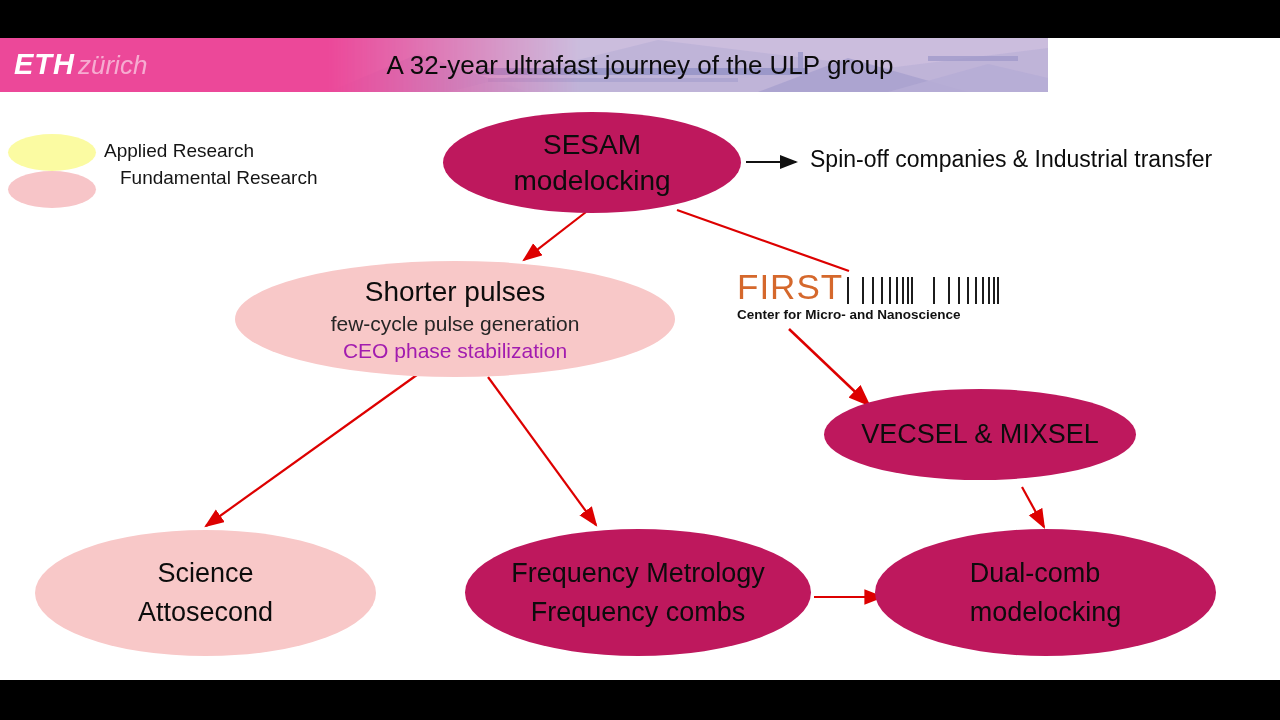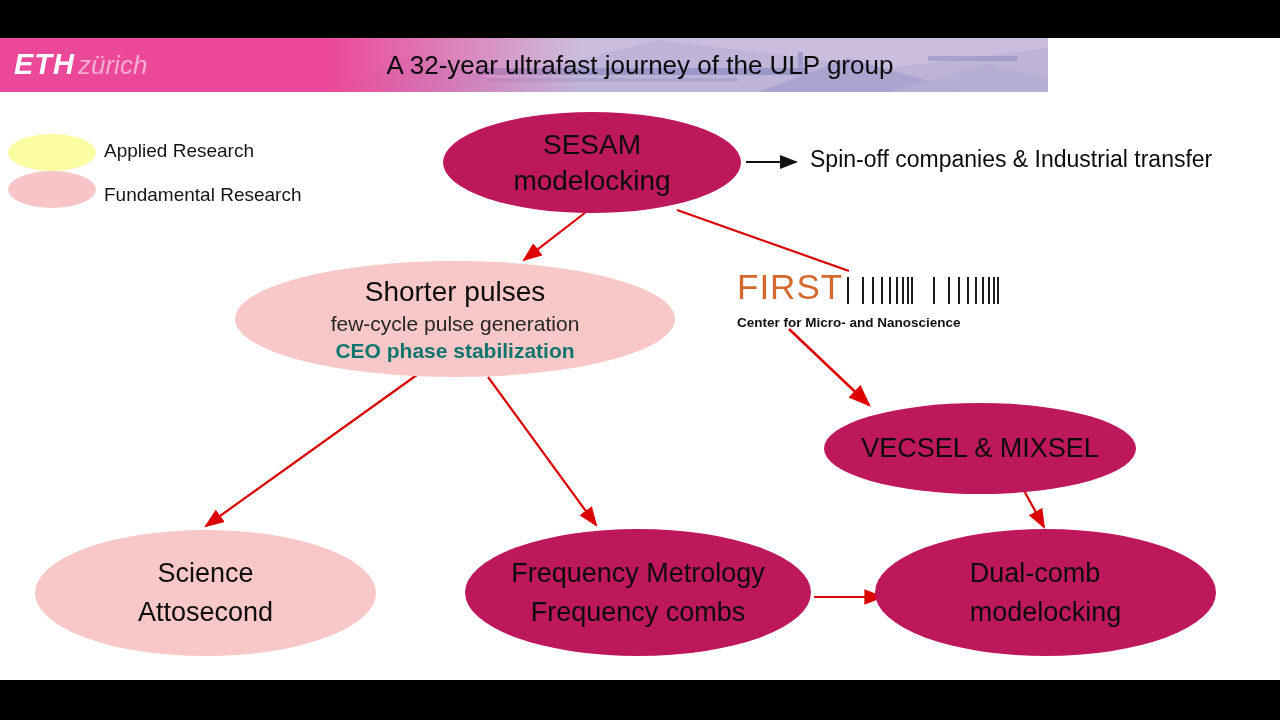--- a/index.html
+++ b/index.html
@@ -21,46 +21,46 @@
   #eth-logo .zurich{font-size:26px;color:rgba(255,255,255,0.55);margin-left:3px;}
   #page-title{position:absolute;left:0;top:8px;width:1280px;text-align:center;
     font-size:26px;color:#0b0b0b;line-height:38px;}
 
   
   .legend-swatch{position:absolute;border-radius:50%;width:88px;height:37px;}
   #legend-swatch-applied{left:8px;top:134px;background:#fbfba2;}
   #legend-swatch-fundamental{left:8px;top:171px;background:#f7c5c8;}
   .legend-label{position:absolute;left:104px;font-size:19px;color:#151515;}
   #legend-label-applied{top:140px;}
-  #legend-label-fundamental{top:184px;}
+  #legend-label-fundamental{top:167px;margin-left:16px;}
 
   
   .node{position:absolute;border-radius:50%;display:flex;flex-direction:column;
     justify-content:center;align-items:center;text-align:center;}
   .node.applied{background:#be185d;}
   .node.fundamental{background:#f8c8c8;}
   .nl-main{font-size:28px;line-height:36px;color:#0c0c0c;}
   .nl-med{font-size:27px;line-height:39px;color:#0c0c0c;}
   .nl-sub{font-size:21px;line-height:27px;color:#262626;}
-  .nl-red{font-size:21px;line-height:28px;font-weight:bold;color:#0f766e;}
+  .nl-red{font-size:21px;line-height:28px;font-weight:normal;color:#a21caf;}
   #node-sesam{left:443px;top:112px;width:298px;height:101px;}
   #node-shorter{left:235px;top:261px;width:440px;height:116px;}
-  #node-vecsel{left:824px;top:403px;width:312px;height:91px;}
+  #node-vecsel{left:824px;top:389px;width:312px;height:91px;}
   #node-attosecond{left:35px;top:530px;width:341px;height:126px;}
   #node-frequency{left:465px;top:529px;width:346px;height:127px;}
   #node-dualcomb{left:875px;top:529px;width:341px;height:127px;}
   #node-dualcomb .inner{text-align:left;}
 
   
   #spinoff-label{position:absolute;left:810px;top:146px;font-size:23px;color:#0c0c0c;white-space:nowrap;}
 
   
   #first-logo{position:absolute;left:737px;top:269px;}
   #first-wordmark{font-size:35px;font-weight:normal;color:#d5682c;letter-spacing:1px;line-height:36px;}
-  #first-subtitle{font-size:13.5px;font-weight:bold;color:#111;margin-top:10px;white-space:nowrap;}
+  #first-subtitle{font-size:13.5px;font-weight:bold;color:#111;margin-top:2px;white-space:nowrap;}
   #first-barcode{position:absolute;left:110px;top:8px;height:27px;display:flex;align-items:stretch;}
   .bc-group{display:flex;margin-right:20px;}
   .bc-bar{width:2px;background:#1c1c1c;}
 
   
   #edges{position:absolute;left:0;top:0;width:1280px;height:720px;pointer-events:none;}
 </style>
 </head>
 <body>
 

